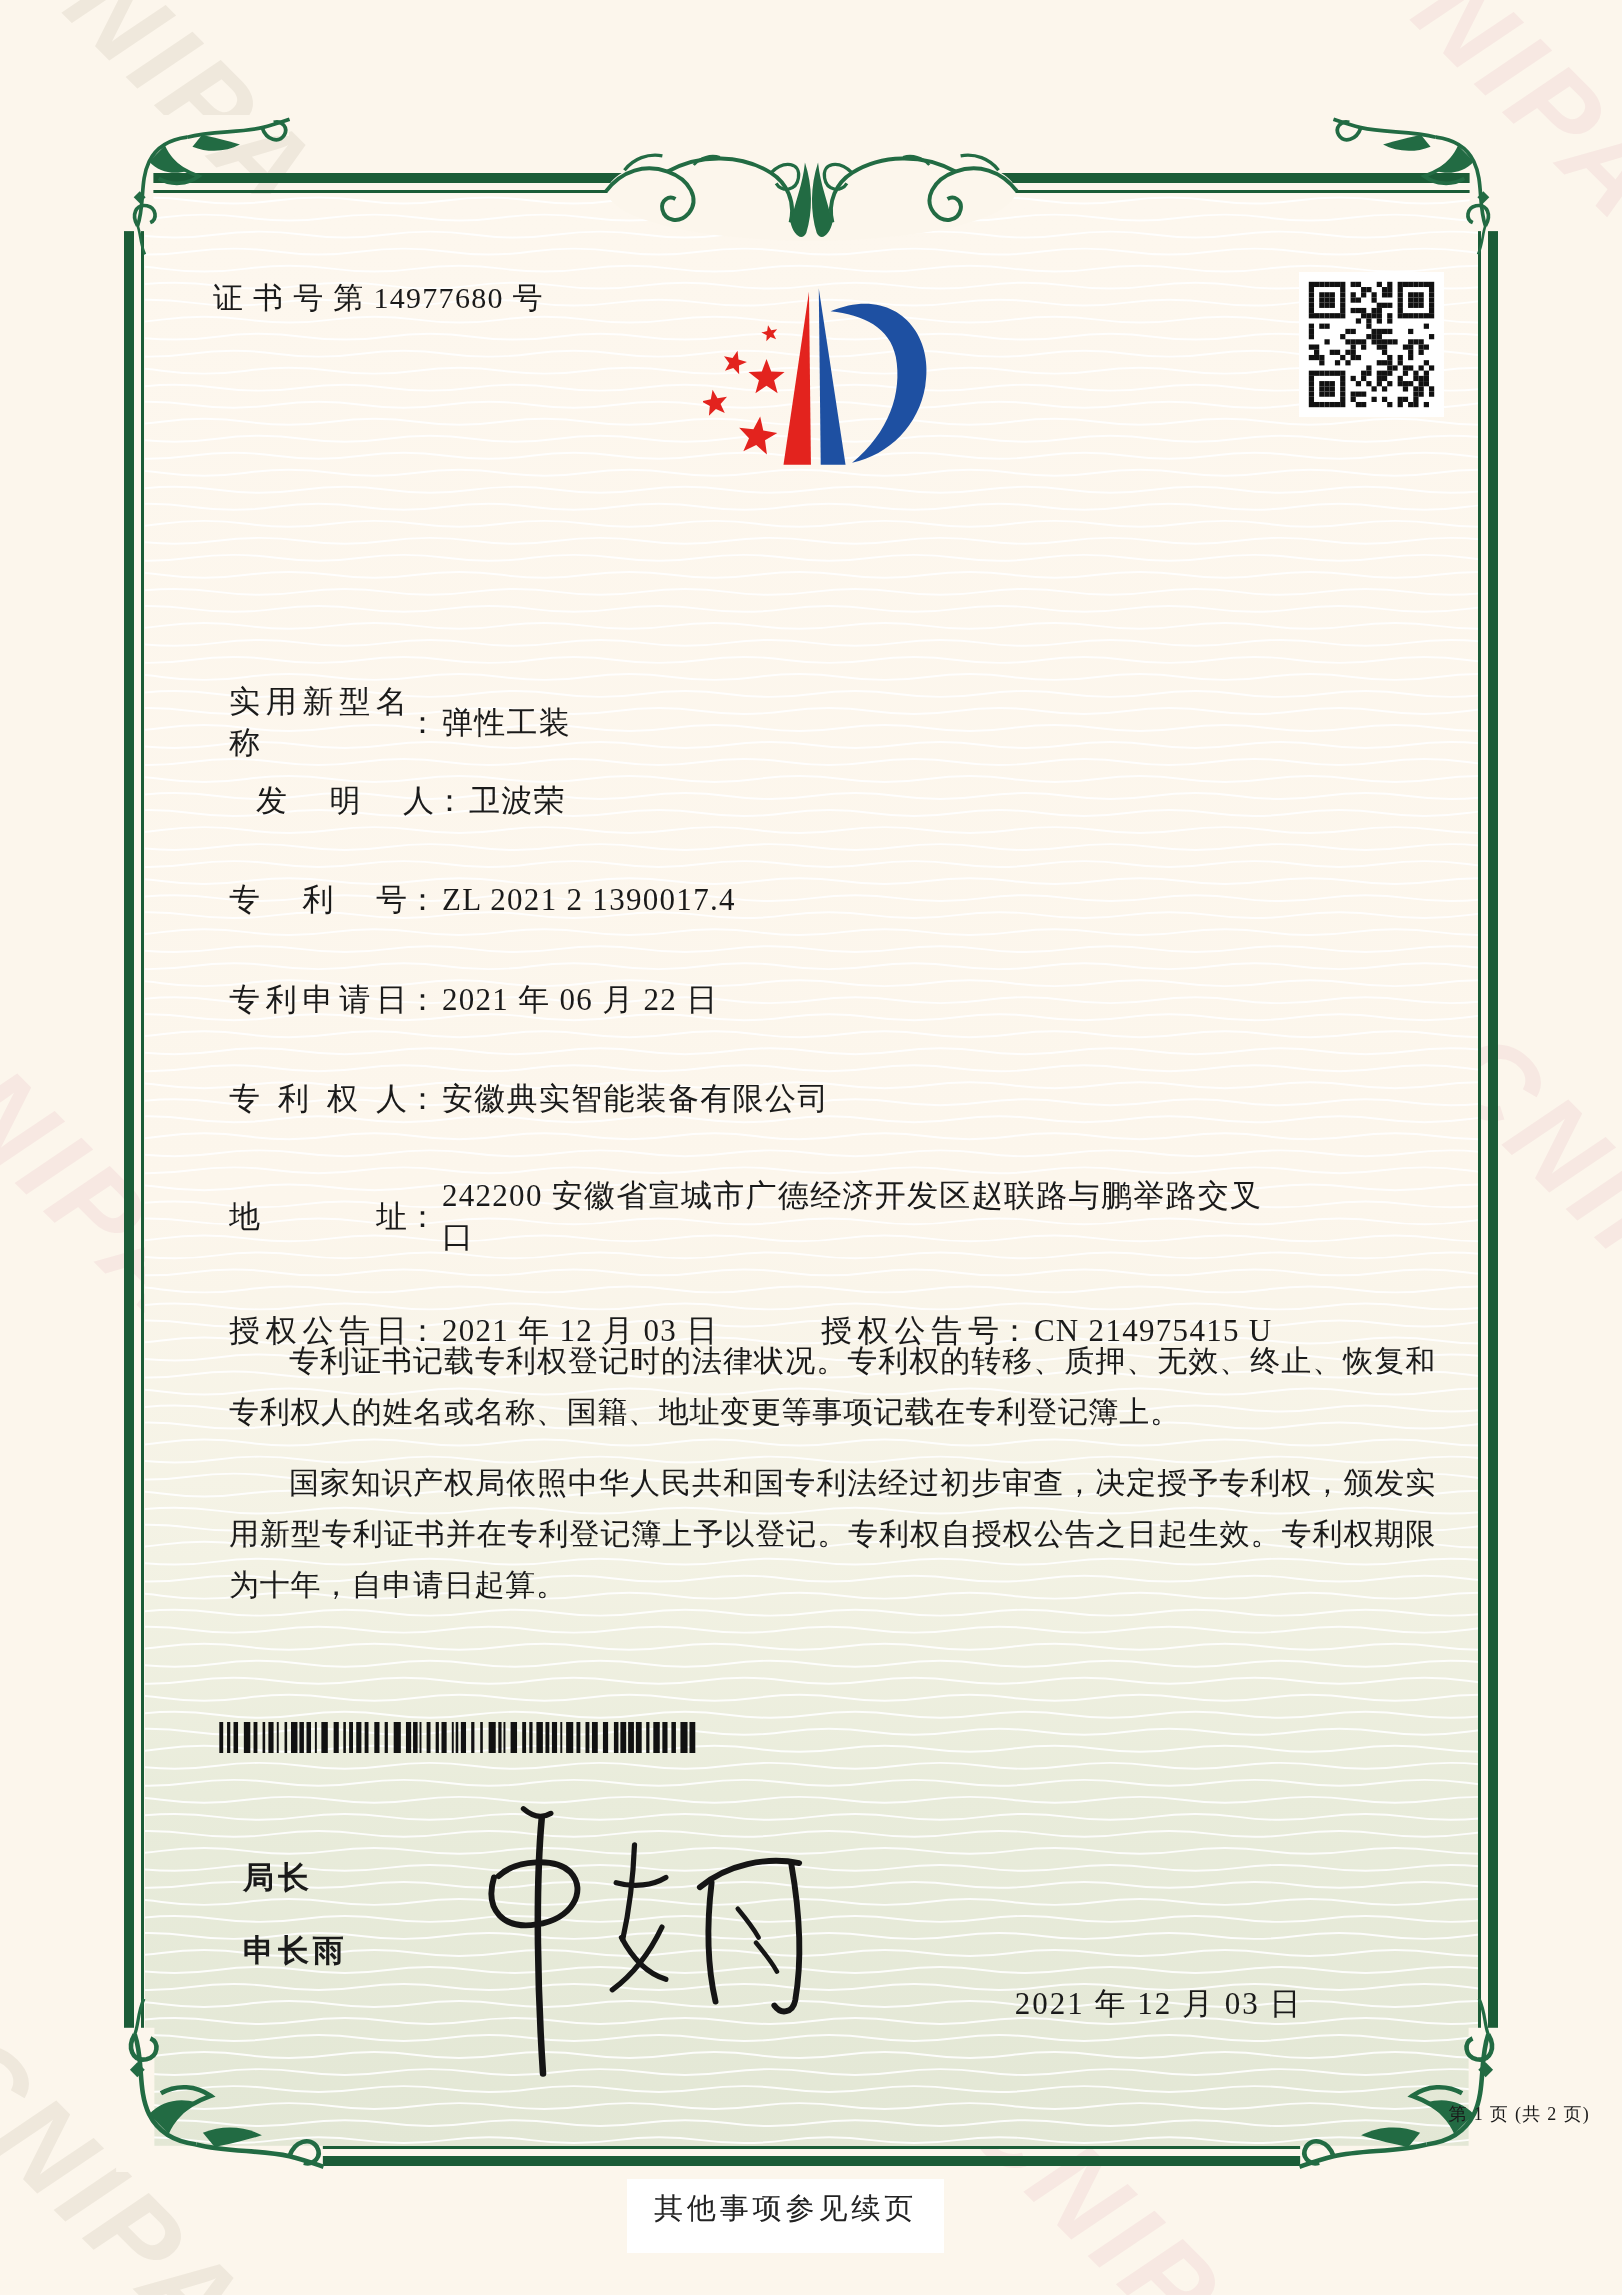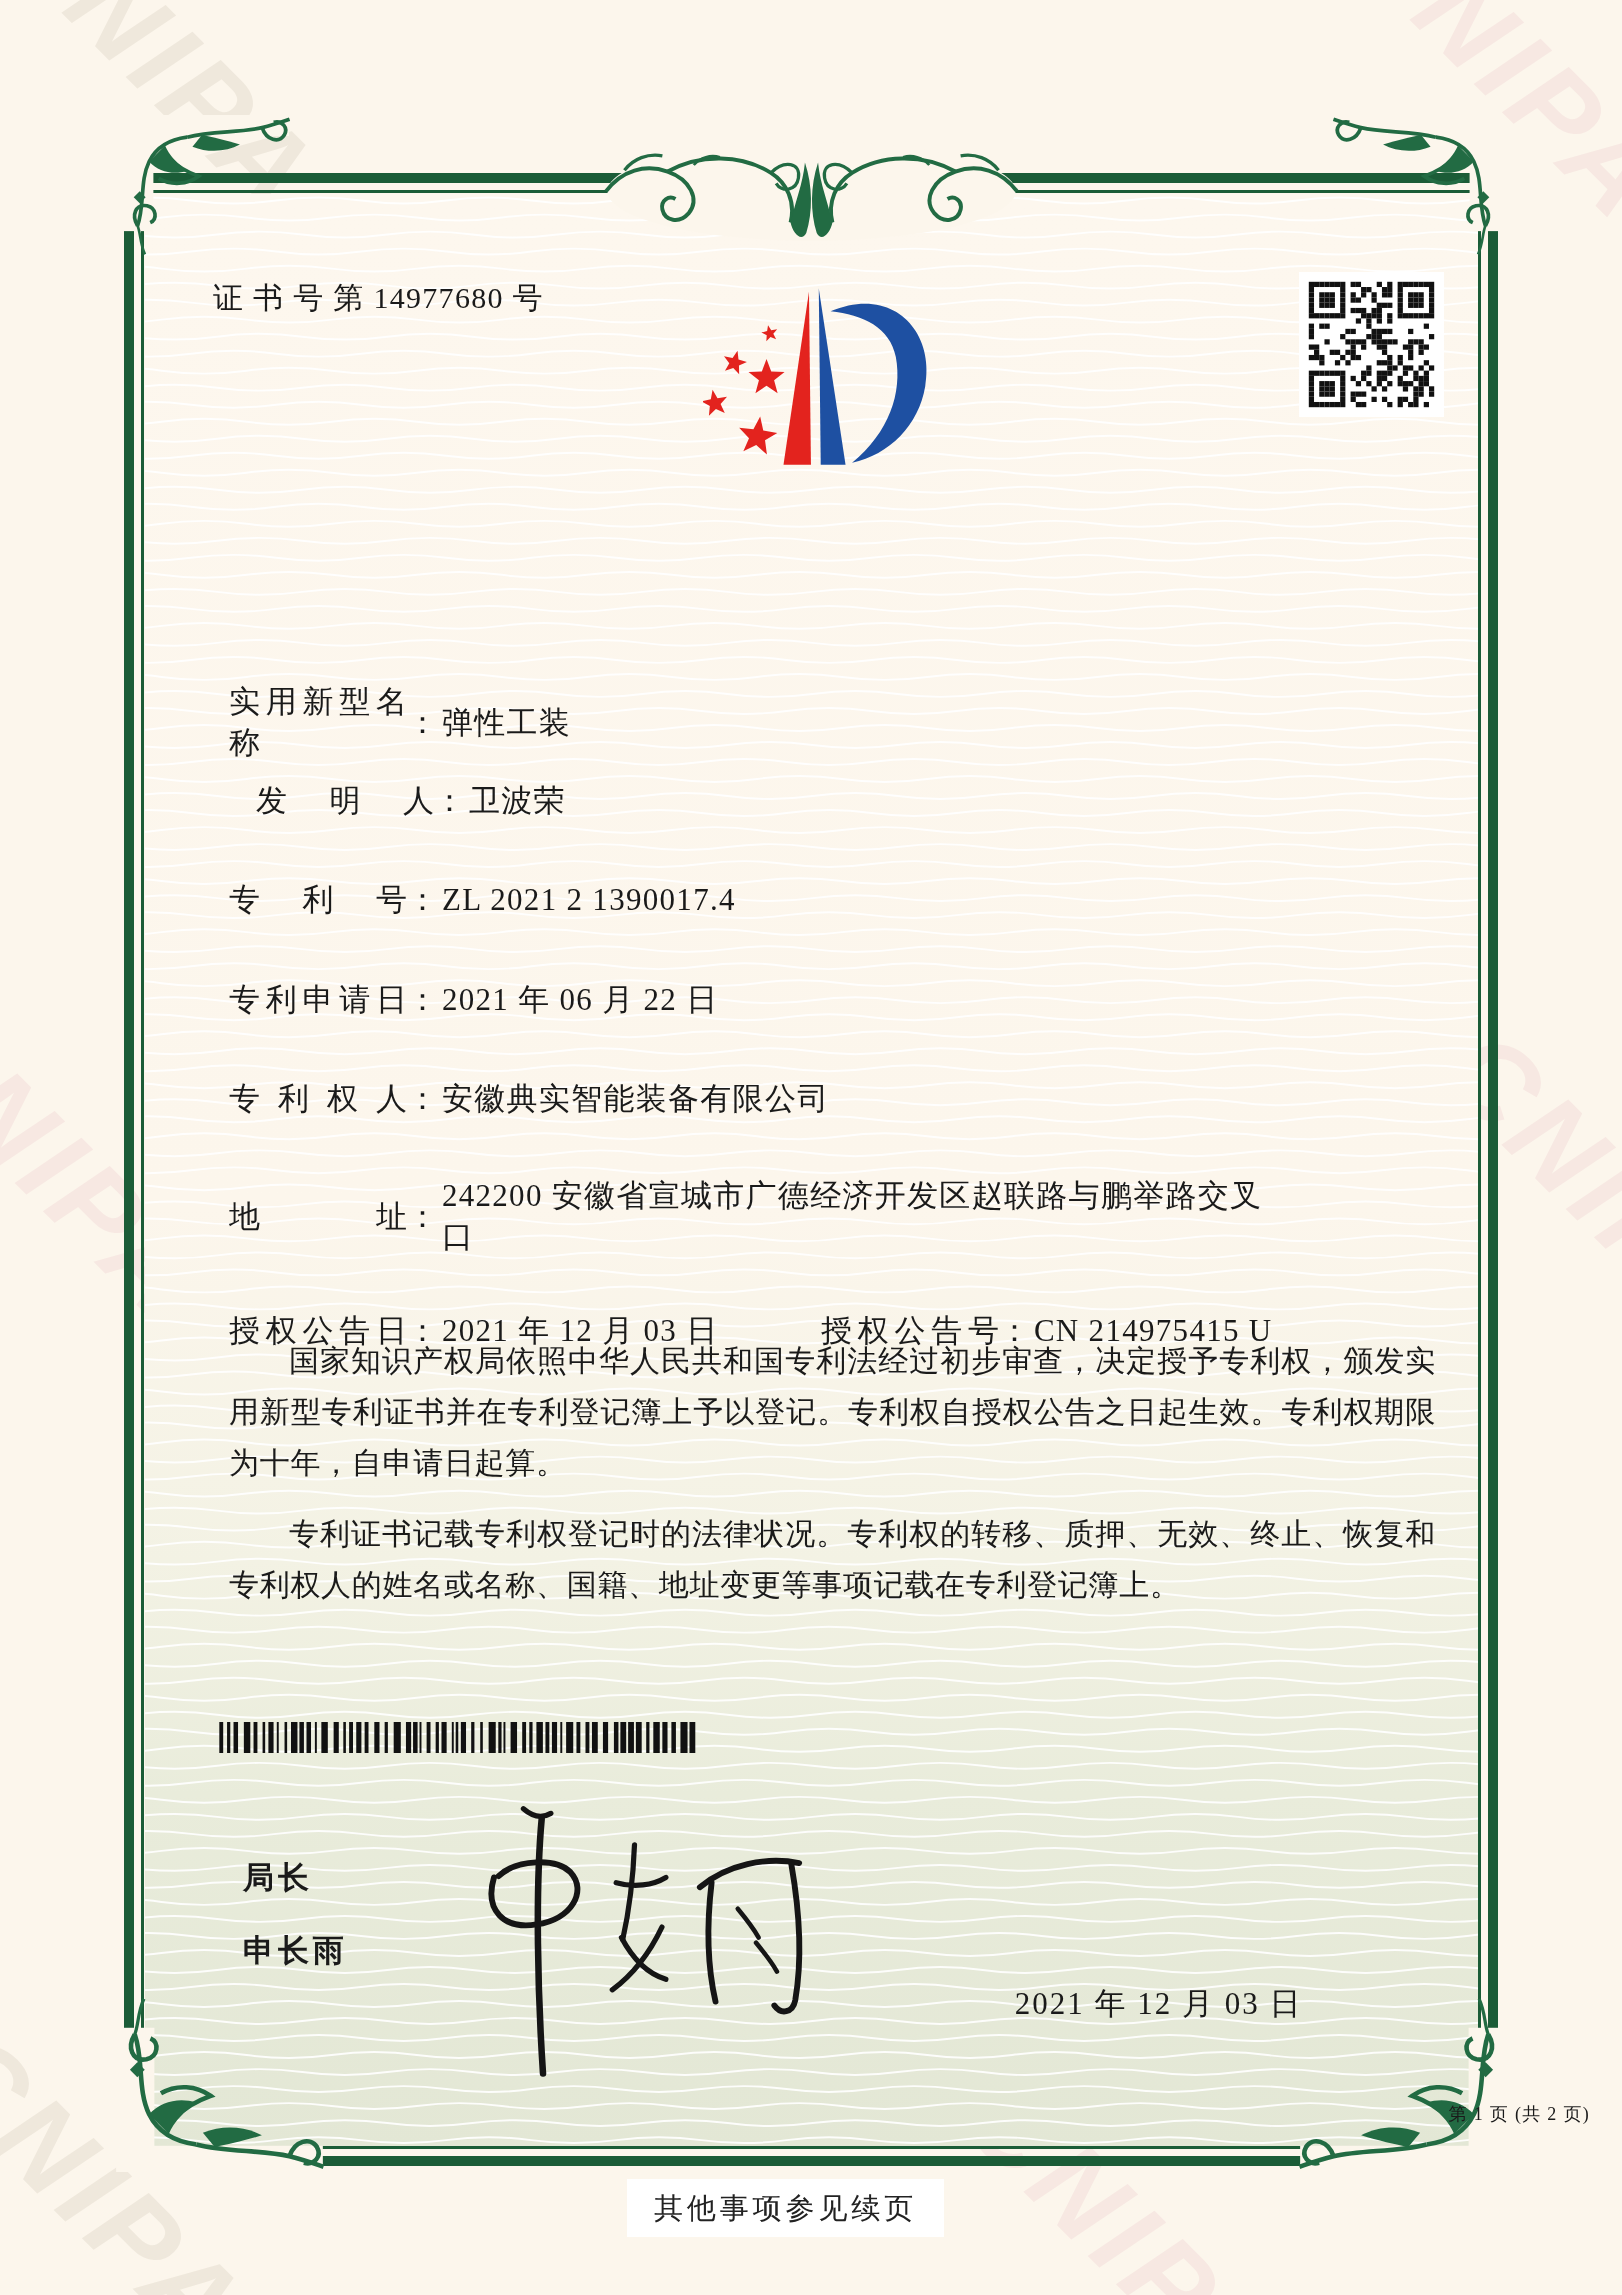--- a/index.html
+++ b/index.html
@@ -44,21 +44,21 @@
   .paras p{margin:0;font-size:30px;line-height:51px;text-align:justify;text-indent:2em;letter-spacing:0.7px;}
   .paras p + p{margin-top:19.6px;}
 
   
   .barcode{position:absolute;left:216px;top:1722px;}
   .signer-title{position:absolute;left:243px;top:1857px;font-size:31px;font-weight:700;letter-spacing:3.9px;}
   .signer-name{position:absolute;left:243px;top:1930px;font-size:31px;font-weight:700;letter-spacing:3.9px;}
   .sig{position:absolute;left:425px;top:1799px;}
   .issue-date{position:absolute;left:936px;top:1983px;width:445px;text-align:center;font-size:31px;letter-spacing:2px;}
   .page-ind{position:absolute;left:33px;top:2102px;width:1557px;text-align:right;font-size:18px;letter-spacing:1.3px;}
-  .cont-note{position:absolute;left:627px;top:2179px;width:317px;height:58px;background:#ffffff;
+  .cont-note{position:absolute;left:627px;top:2179px;width:317px;height:74px;background:#ffffff;
              text-align:center;font-size:29px;line-height:58px;letter-spacing:3.9px;color:#222;}
 </style>
 </head>
 <body>
 
 <div class="page">
 
   <div class="wm" style="left:-33px;top:-9.8px;">CNIPA</div>
   <div class="wm pink" style="left:1315px;top:-3.3px;">CNIPA</div>
   <div class="wm pink" style="left:510px;top:363px;opacity:.4;">CNIPA</div>
@@ -556,22 +556,22 @@
       <span class="colon">：</span>
       <span class="val">2021 年 12 月 03 日</span>
     <span class="grant2">
       <span class="lbl">授权公告号</span>
         <span class="colon">：</span>
         <span class="val">CN 214975415 U</span>
     </span>
   </div>
 
   <div class="paras">
+    <p>专利证书记载专利权登记时的法律状况。专利权的转移、质押、无效、终止、恢复和专利权人的姓名或名称、国籍、地址变更等事项记载在专利登记簿上。</p>
     <p>国家知识产权局依照中华人民共和国专利法经过初步审查，决定授予专利权，颁发实用新型专利证书并在专利登记簿上予以登记。专利权自授权公告之日起生效。专利权期限为十年，自申请日起算。</p>
-    <p>专利证书记载专利权登记时的法律状况。专利权的转移、质押、无效、终止、恢复和专利权人的姓名或名称、国籍、地址变更等事项记载在专利登记簿上。</p>
   </div>
 
   <svg class="barcode" id="barcode-svg" width="491" height="31" viewBox="0 0 750 48">
       <rect x="0" y="0" width="6" height="48" fill="#111"></rect>
       <rect x="12" y="0" width="5" height="48" fill="#111"></rect>
       <rect x="22" y="0" width="7" height="48" fill="#111"></rect>
       <rect x="38" y="0" width="10" height="48" fill="#111"></rect>
       <rect x="53" y="0" width="6" height="48" fill="#111"></rect>
       <rect x="67" y="0" width="4" height="48" fill="#111"></rect>
       <rect x="76" y="0" width="8" height="48" fill="#111"></rect>

